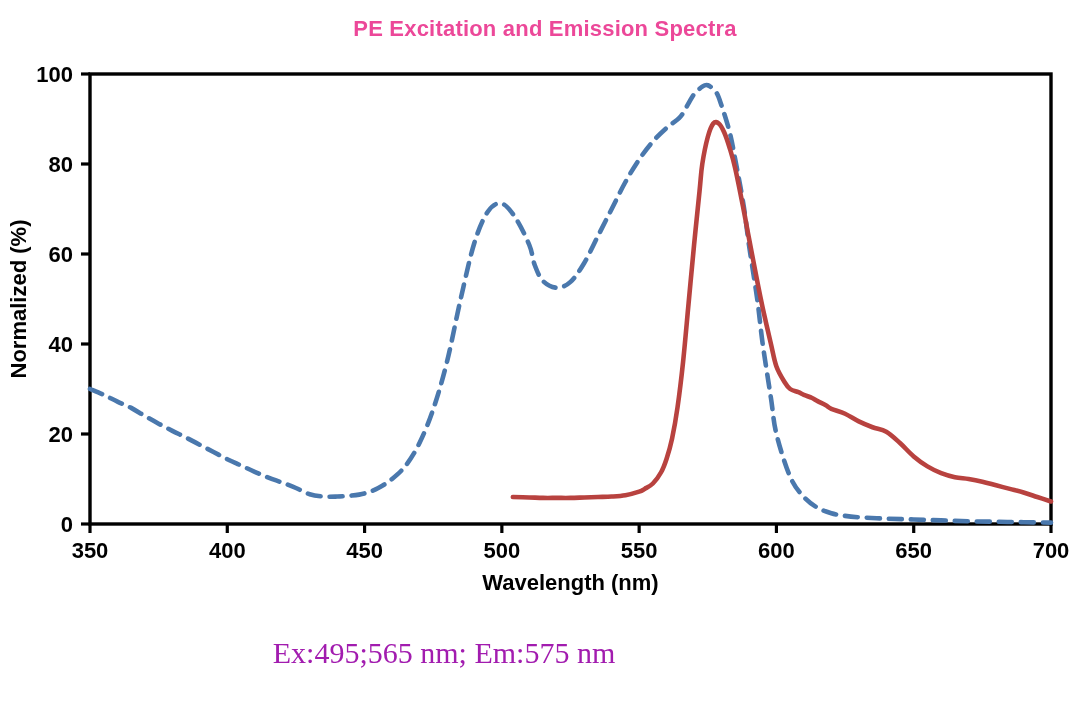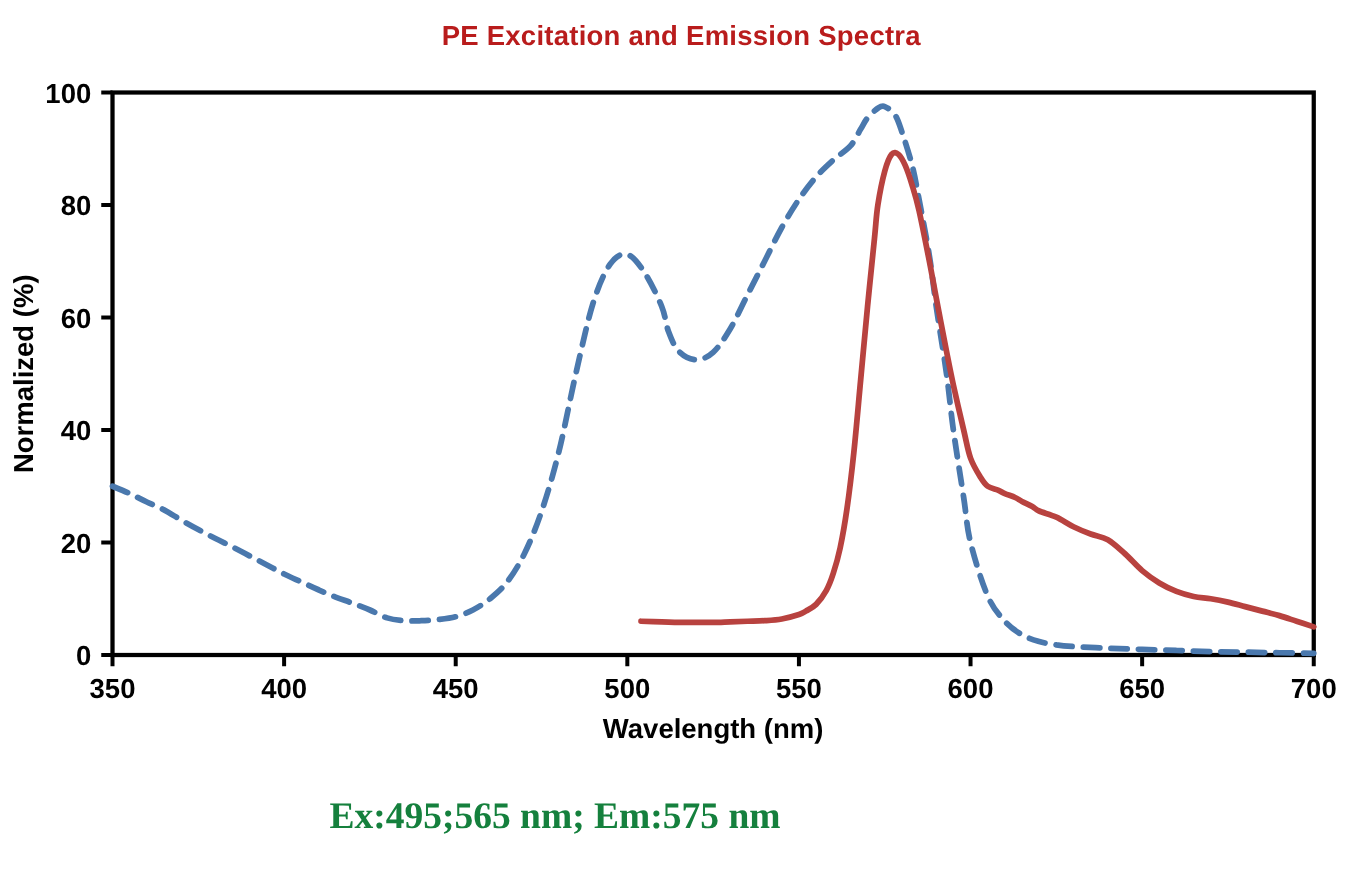--- a/index.html
+++ b/index.html
@@ -22,32 +22,32 @@
   #chart-title {
     position: absolute;
     top: 16px;
     left: 0;
     width: 1090px;
     text-align: center;
     font-family: "Liberation Sans", sans-serif;
     font-weight: bold;
     font-size: 22px;
     letter-spacing: 0.2px;
-    color: #b91c1c;
+    color: #ec4899;
   }
   #chart-caption {
     position: absolute;
     top: 636px;
     left: 0;
     width: 888px;
     text-align: center;
     font-family: "Liberation Serif", serif;
-    font-weight: bold;
+    font-weight: normal;
     font-size: 30px;
-    color: #15803d;
+    color: #a21caf;
   }
   #plot-svg {
     position: absolute;
     top: 0;
     left: 0;
   }
   .tick-label {
     font-family: "Liberation Sans", sans-serif;
     font-weight: bold;
     font-size: 22px;

